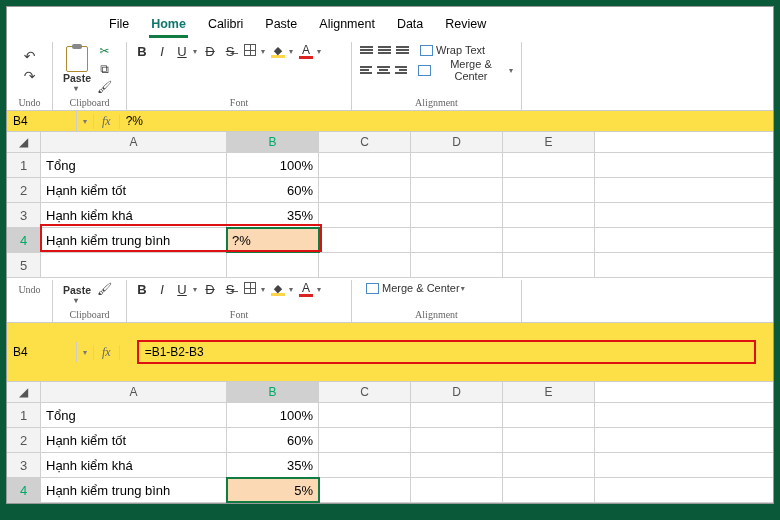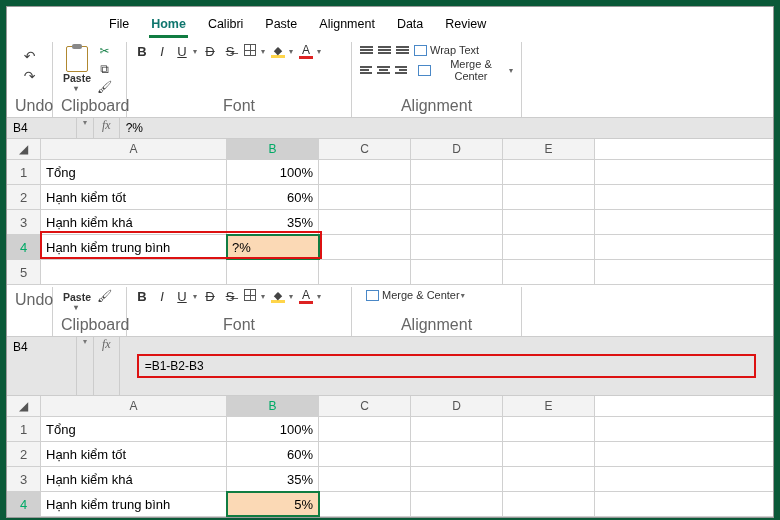--- a/index.html
+++ b/index.html
@@ -7,21 +7,21 @@
   .excel-window { background: #fff; width: 100%; border: 1px solid #999; }
 
   
   .tabs { display: flex; gap: 18px; padding: 6px 20px 0 100px; font-size: 12.5px; }
   .tab { padding: 4px 2px; cursor: pointer; }
   .tab.active { font-weight: 600; border-bottom: 3px solid #107c41; color: #0f766e; }
 
   
   .ribbon { display: flex; border-bottom: 1px solid #ccc; background: #fff; padding: 4px 0 0 0; }
   .ribbon-group { border-right: 1px solid #d0d0d0; padding: 2px 8px 2px 8px; text-align: center; display: flex; flex-direction: column; }
-  .ribbon-group-label { font-size: 16px; color: #666; padding-top: 2px; }
+  .ribbon-group-label { font-size: 10px; color: #666; padding-top: 2px; font-family: Liberation Serif, serif; }
   .ribbon-body { flex: 1; display: flex; align-items: center; gap: 4px; }
 
   .undo-box { width: 46px; }
   .undo-icons { display: flex; flex-direction: column; gap: 4px; font-size: 14px; color: #444; align-items: center; padding: 4px 0; }
 
   .clipboard-box { width: 74px; }
   .clip-wrap { display: flex; gap: 4px; align-items: flex-start; }
   .paste-btn { display: flex; flex-direction: column; align-items: center; font-size: 10.5px; color: #333; padding: 2px; font-weight: bold; }
   .paste-icon { width: 22px; height: 26px; background: #fff; border: 1px solid #b08830; border-radius: 2px; position: relative; }
   .paste-icon::before { content: ""; position: absolute; top: -3px; left: 5px; width: 10px; height: 5px; background: #888; border-radius: 2px; }
@@ -50,21 +50,21 @@
 
   .align-box { width: 170px; }
   .align-row { display: flex; gap: 5px; align-items: center; font-size: 11px; color: #444; margin-bottom: 2px; }
   .align-ic { display: inline-flex; flex-direction: column; gap: 1.5px; width: 13px; }
   .align-ic span { height: 1.5px; background: #555; display: block; }
   .wrap-label, .merge-label { font-size: 11px; color: #333; display: flex; align-items: center; gap: 3px; }
   .wrap-ic { display: inline-block; width: 13px; height: 11px; border: 1px solid #4a88c7; position: relative; }
   .merge-ic { display: inline-block; width: 13px; height: 11px; border: 1px solid #4a88c7; }
 
   
-  .formula-bar { display: flex; border-bottom: 1px solid #ccc; background: #e5e5e5; font-size: 12px; }
+  .formula-bar { display: flex; align-items: center; border-bottom: 1px solid #ccc; background: #fde047; font-size: 12px; }
   .name-box { width: 70px; border-right: 1px solid #ccc; padding: 3px 6px; }
   .name-dd { font-size: 8px; color: #777; padding: 0 6px; }
   .fx { font-style: italic; color: #666; padding: 0 8px; border-left: 1px solid #ccc; border-right: 1px solid #ccc; font-family: Liberation Serif, serif; }
   .formula-input { flex: 1; padding: 3px 6px; }
   .formula-input.boxed { border: 2px solid #d11; margin: 17px; }
 
   
   .grid { background: #fff; }
   .row { display: flex; border-bottom: 1px solid #d0d0d0; }
   .hcell, .cell, .rcell { border-right: 1px solid #d0d0d0; font-size: 13px; display: flex; align-items: center; }
@@ -157,21 +157,21 @@
           <span class="align-ic">
               <span></span>
               <span></span>
               <span></span>
             </span>
           <span class="align-ic">
               <span></span>
               <span></span>
               <span></span>
             </span>
-          <span style="" class="wrap-label">
+          <span style="margin-left:6px" class="wrap-label">
               <span class="wrap-ic"></span>
               <span>Wrap Text</span>
             </span>
         </div>
         <div class="align-row">
           <span class="align-ic">
               <span></span>
               <span style="width:70%"></span>
               <span></span>
             </span>

